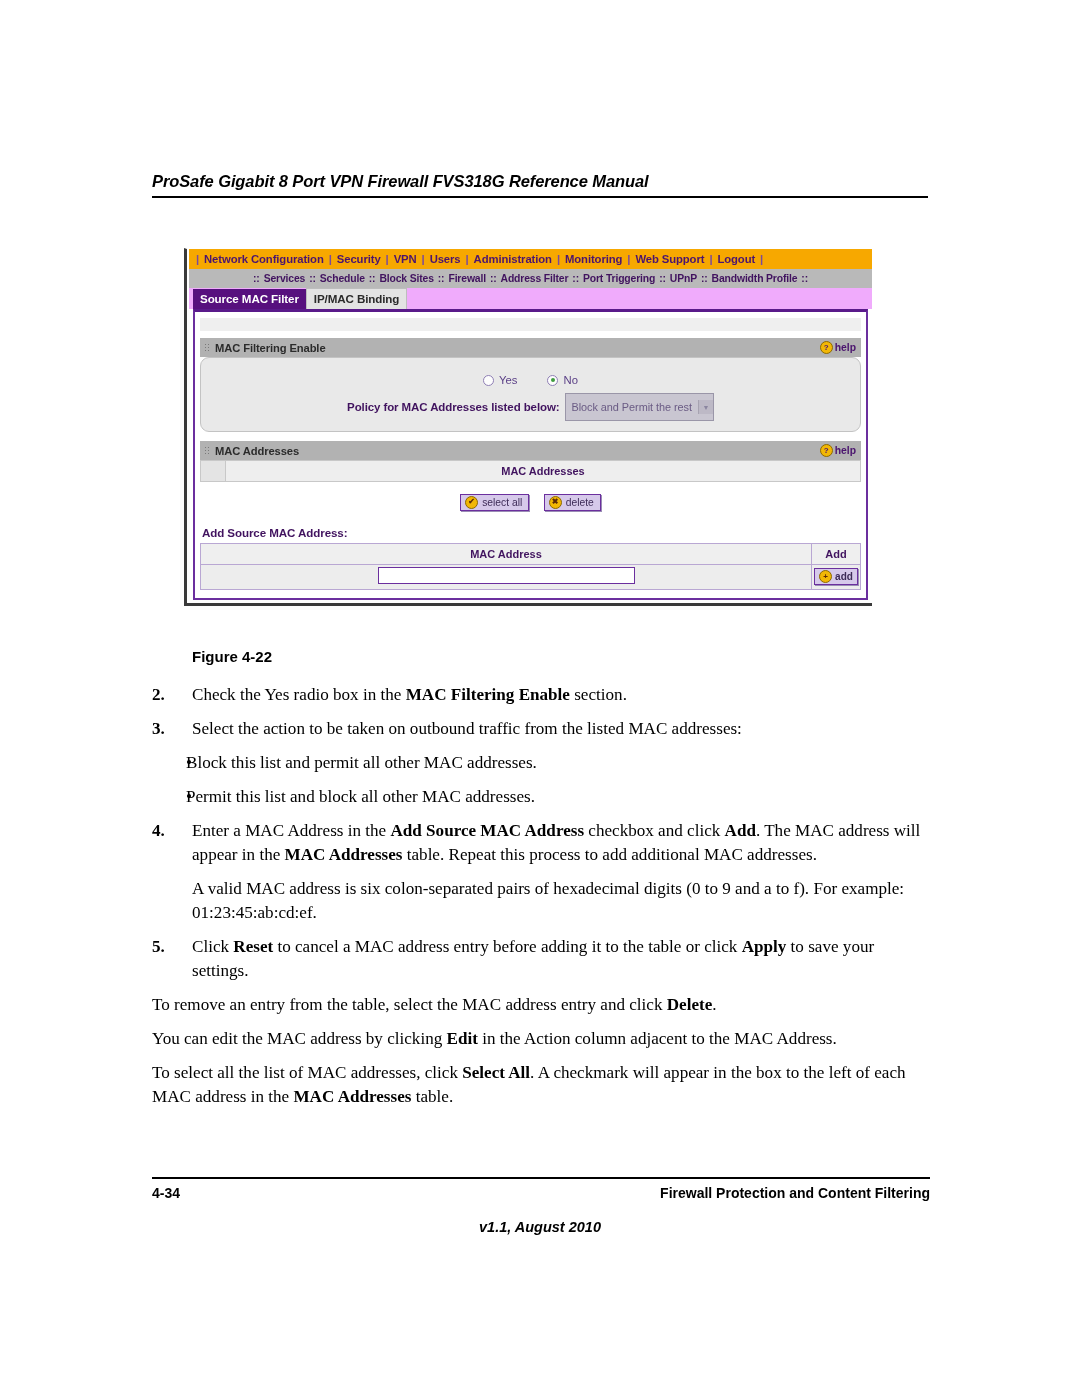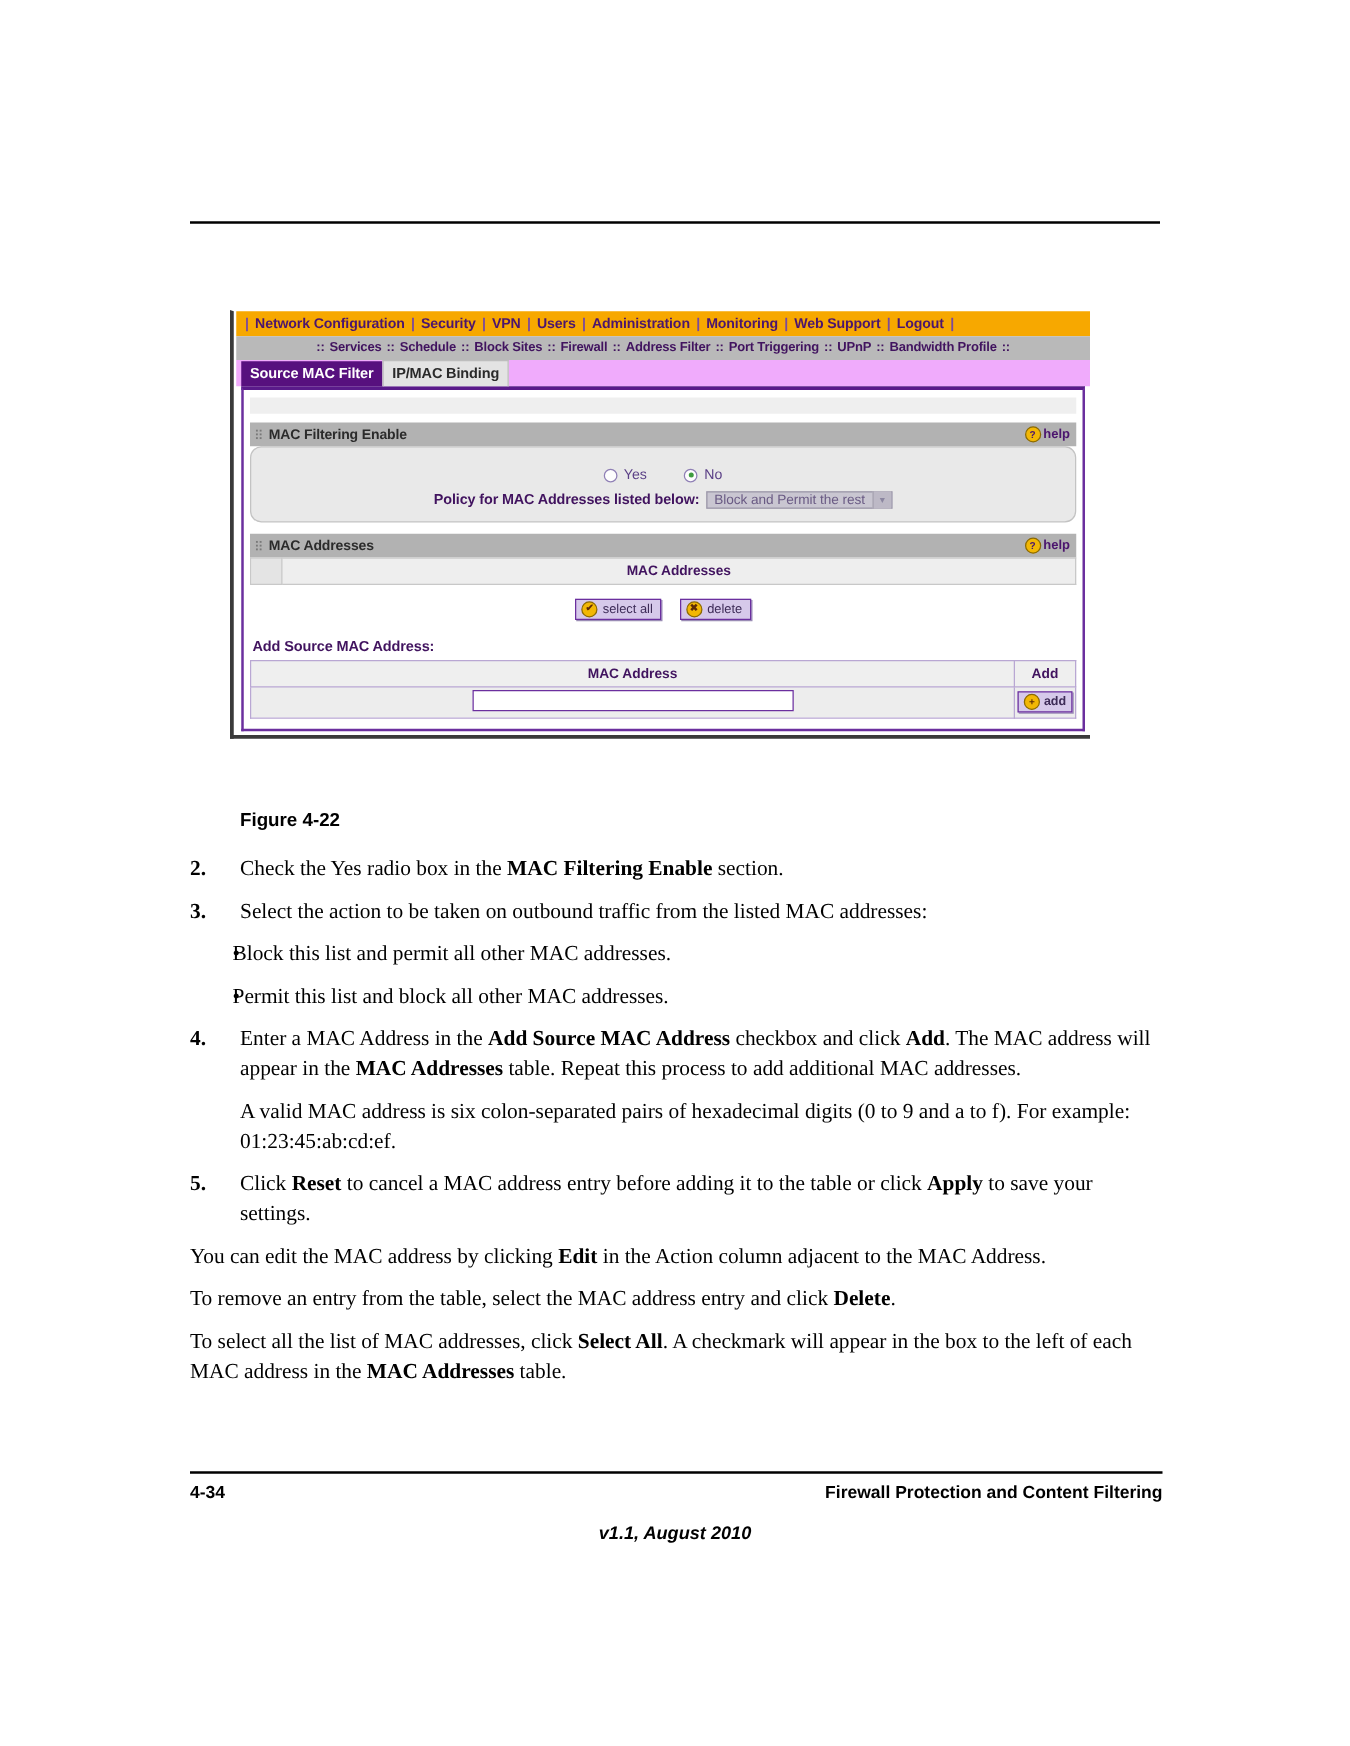--- a/index.html
+++ b/index.html
@@ -215,21 +215,21 @@
     display: flex; justify-content: center; align-items: center; gap: 6px;
   }
   .policy-label {
     font-size: 11.5px; font-weight: bold; color: #41135f;
     letter-spacing: -0.1px;
   }
   .select-box {
     display: flex; align-items: center;
     background: #c9c6d1;
     border: 1px solid #9a96a8;
-    height: 14px;
+    height: 28px;
     padding: 0 0 0 5px;
     box-sizing: border-box;
   }
   .select-val {
     font-size: 10.9px; color: #6a5b84; padding-right: 6px;
     letter-spacing: -0.05px;
   }
   .select-arrow {
     width: 14px; height: 14px;
     background: #bdb9c6;
@@ -397,20 +397,21 @@
     font-style: italic;
     font-weight: bold;
     font-size: 14.5px;
     color: #000;
   }
 </style>
 </head>
 <body>
 
 <div class="page-header">
+  <div class="title">ProSafe Gigabit 8 Port VPN Firewall FVS318G Reference Manual</div>
   <div class="rule"></div>
 </div>
 
 <div class="figure-shot">
   <div class="shot-inner">
 
     <div class="navbar">
       <span class="sep">|</span>
       <span class="nav-item">Network Configuration</span>
       <span class="sep">|</span>
@@ -577,23 +578,23 @@
     <div class="txt"><span>Enter a MAC Address in the </span><b>Add Source MAC Address</b><span> checkbox and click </span><b>Add</b><span>. The MAC address will appear in the </span><b>MAC Addresses</b><span> table. Repeat this process to add additional MAC addresses.</span></div>
   </div>
 
   <div class="para">A valid MAC address is six colon-separated pairs of hexadecimal digits (0 to 9 and a to f). For example: 01:23:45:ab:cd:ef.</div>
 
   <div class="step">
     <div class="num">5.</div>
     <div class="txt"><span>Click </span><b>Reset</b><span> to cancel a MAC address entry before adding it to the table or click </span><b>Apply</b><span> to save your settings.</span></div>
   </div>
 
+  <div class="para" style="margin-left:0"><span>To remove an entry from the table, select the MAC address entry and click </span><b>Delete</b><span>.</span></div>
+
   <div class="para" style="margin-left:0"><span>You can edit the MAC address by clicking </span><b>Edit</b><span> in the Action column adjacent to the MAC Address.</span></div>
-
-  <div class="para" style="margin-left:0"><span>To remove an entry from the table, select the MAC address entry and click </span><b>Delete</b><span>.</span></div>
 
   <div class="para" style="margin-left:0"><span>To select all the list of MAC addresses, click </span><b>Select All</b><span>. A checkmark will appear in the box to the left of each MAC address in the </span><b>MAC Addresses</b><span> table.</span></div>
 
 </div>
 
 <div class="footer-rule"></div>
 <div class="footer-row">
   <span>4-34</span>
   <span>Firewall Protection and Content Filtering</span>
 </div>

